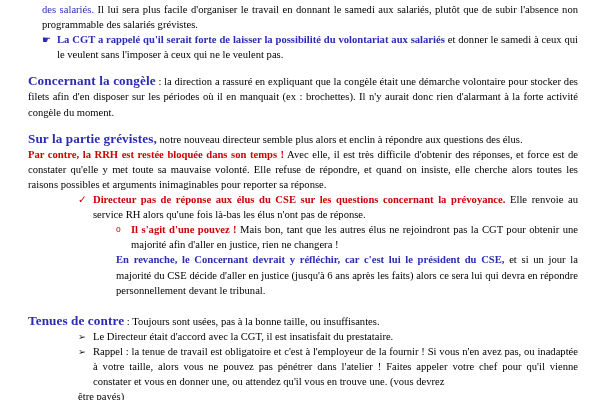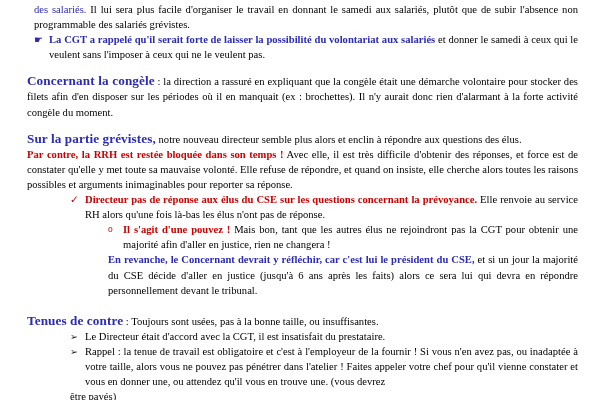--- a/index.html
+++ b/index.html
@@ -14,35 +14,35 @@
     overflow: hidden;
     font-family: "Liberation Serif", "DejaVu Serif", serif;
     color: #000000;
     -webkit-font-smoothing: antialiased;
   }
   .page {
     position: relative;
     width: 600px;
     height: 400px;
     box-sizing: border-box;
-    padding: 2px 22px 0 16px;
+    padding: 2px 22px 0 24px;
     background: #ffffff;
   }
 
   
   .para {
     font-size: 10.6px;
     line-height: 15.1px;
     text-align: justify;
     margin: 0;
     color: #000000;
   }
 
   
-  .lvl-0 { margin-left: 11px; }
+  .lvl-0 { margin-left: 4px; }
   .lvl-1 { margin-left: 18px; }
   .lvl-2 { margin-left: 54px; }
   .lvl-3 { margin-left: 92px; }
 
   
   .bullet-row {
     display: flex;
     align-items: flex-start;
     font-size: 10.6px;
     line-height: 15.1px;

